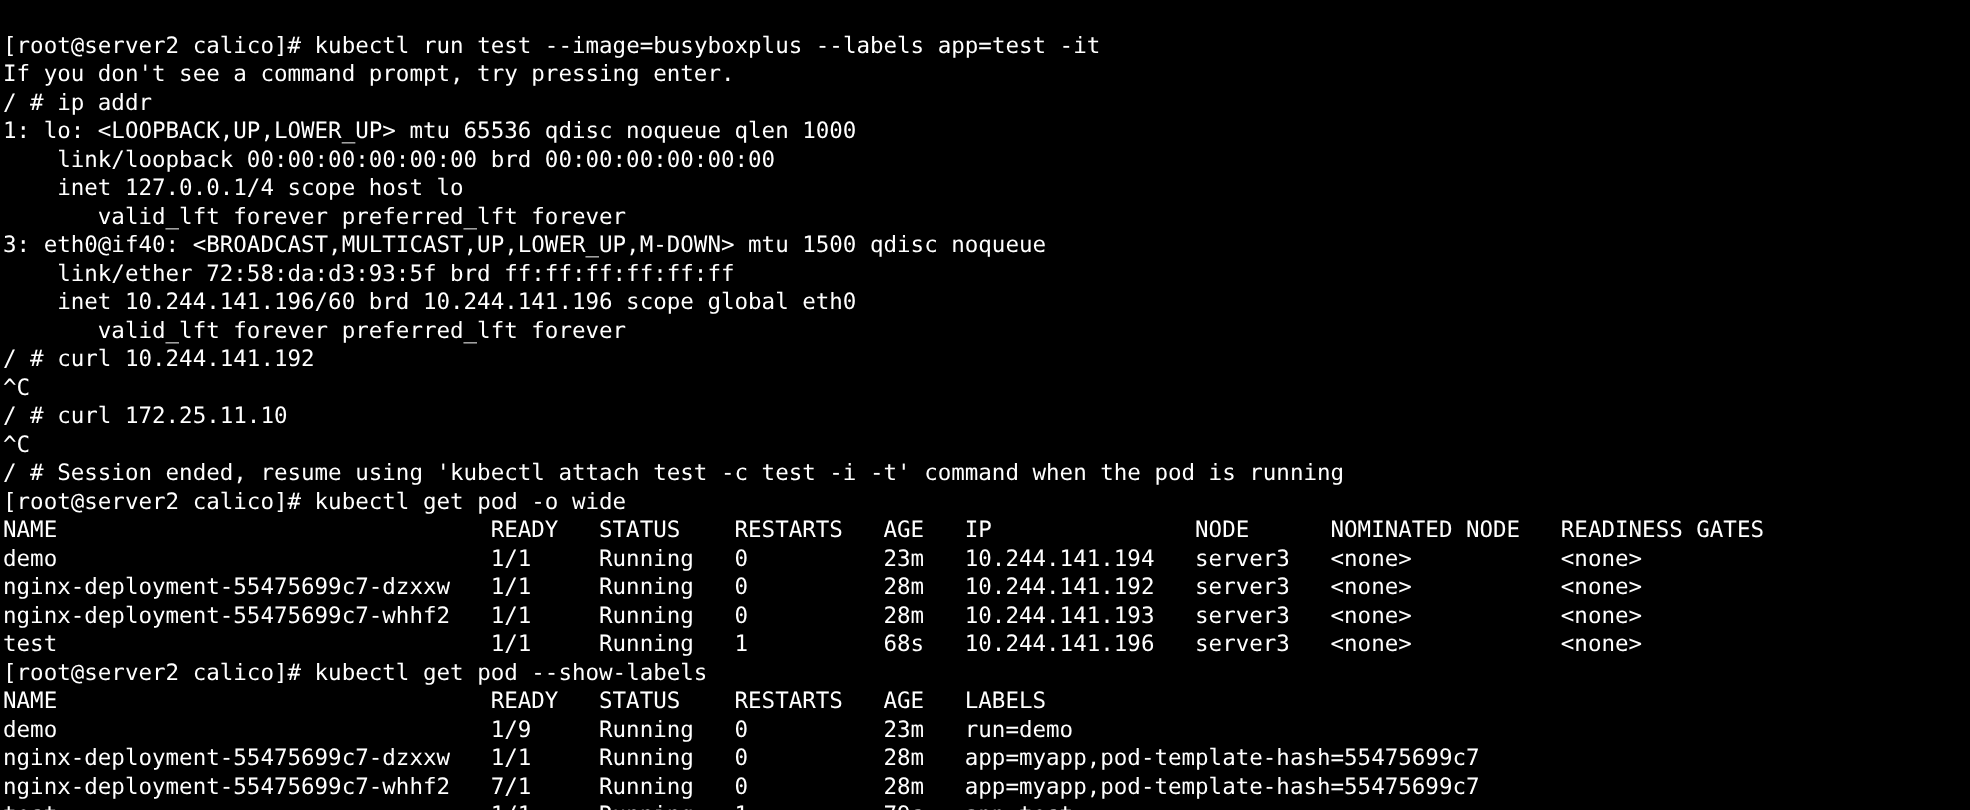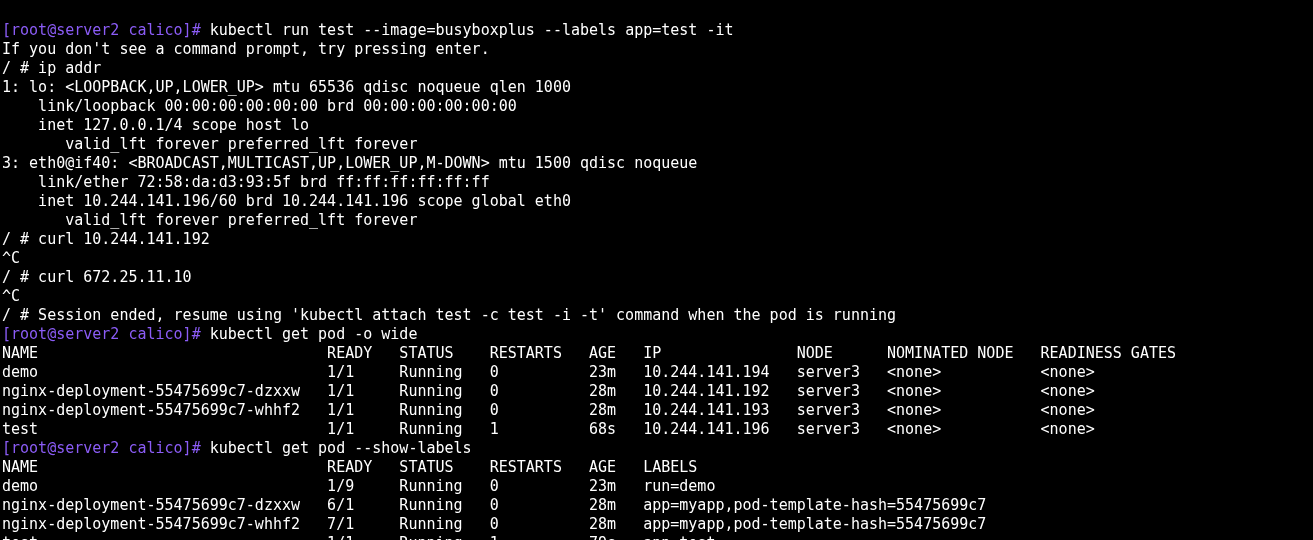--- a/index.html
+++ b/index.html
@@ -12,21 +12,21 @@
     line-height: 19px;
     width: 1313px;
     height: 540px;
     overflow: hidden;
   }
   .terminal {
     padding: 2px 2px 0 2px;
     white-space: pre;
     position: relative;
   }
-  .prompt { color: #8b5cf6; }
+  .prompt { color: #ffffff; }
   .u1 {
     text-decoration-color: #b93226;
     text-decoration-thickness: 2px;
     text-underline-offset: 3px;
   }
 </style>
 </head>
 <body>
 
 <div class="terminal">
@@ -36,30 +36,30 @@
 <span>1: lo: &lt;LOOPBACK,UP,LOWER_UP&gt; mtu 65536 qdisc noqueue qlen 1000</span>
 <span>    link/loopback 00:00:00:00:00:00 brd 00:00:00:00:00:00</span>
 <span>    inet 127.0.0.1/4 scope host lo</span>
 <span>       valid_lft forever preferred_lft forever</span>
 <span>3: eth0@if40: &lt;BROADCAST,MULTICAST,UP,LOWER_UP,M-DOWN&gt; mtu 1500 qdisc noqueue</span>
 <span>    link/ether 72:58:da:d3:93:5f brd ff:ff:ff:ff:ff:ff</span>
 <span>    inet 10.244.141.196/60 brd 10.244.141.196 scope global eth0</span>
 <span>       valid_lft forever preferred_lft forever</span>
 <span>/ # curl 10.244.141.192</span>
 <span>^C</span>
-<span>/ # curl 6</span><span class="u1">72.25.11.10</span>
+<span>/ # curl 1</span><span class="u1">72.25.11.10</span>
 <span>^C</span>
 <span>/ # Session ended, resume using 'kubectl attach test -c test -i -t' command when the pod is running</span>
 <span class="prompt">[root@server2 calico]# </span><span>kubectl get pod -o wide</span>
 <span>NAME                                READY   STATUS    RESTARTS   AGE   IP               NODE      NOMINATED NODE   READINESS GATES</span>
 <span>demo                                1/1     Running   0          23m   10.244.141.194   server3   &lt;none&gt;           &lt;none&gt;</span>
 <span>nginx-deployment-55475699c7-dzxxw   1/1     Running   0          28m   10.244.141.192   server3   &lt;none&gt;           &lt;none&gt;</span>
 <span>nginx-deployment-55475699c7-whhf2   1/1     Running   0          28m   10.244.141.193   server3   &lt;none&gt;           &lt;none&gt;</span>
 <span>test                                1/1     Running   1          68s   10.244.141.196   server3   &lt;none&gt;           &lt;none&gt;</span>
 <span class="prompt">[root@server2 calico]# </span><span>kubectl get pod --show-labels</span>
 <span>NAME                                READY   STATUS    RESTARTS   AGE   LABELS</span>
 <span>demo                                1/9     Running   0          23m   run=demo</span>
-<span>nginx-deployment-55475699c7-dzxxw   6/1     Running   0          28m   app=myapp,pod-template-hash=55475699c7</span>
+<span>nginx-deployment-55475699c7-dzxxw   1/1     Running   0          28m   app=myapp,pod-template-hash=55475699c7</span>
 <span>nginx-deployment-55475699c7-whhf2   7/1     Running   0          28m   app=myapp,pod-template-hash=55475699c7</span>
 <span>test                                1/1     Running   1          79s   app=test</span>
 
 
 </div>
 
 </body></html>

